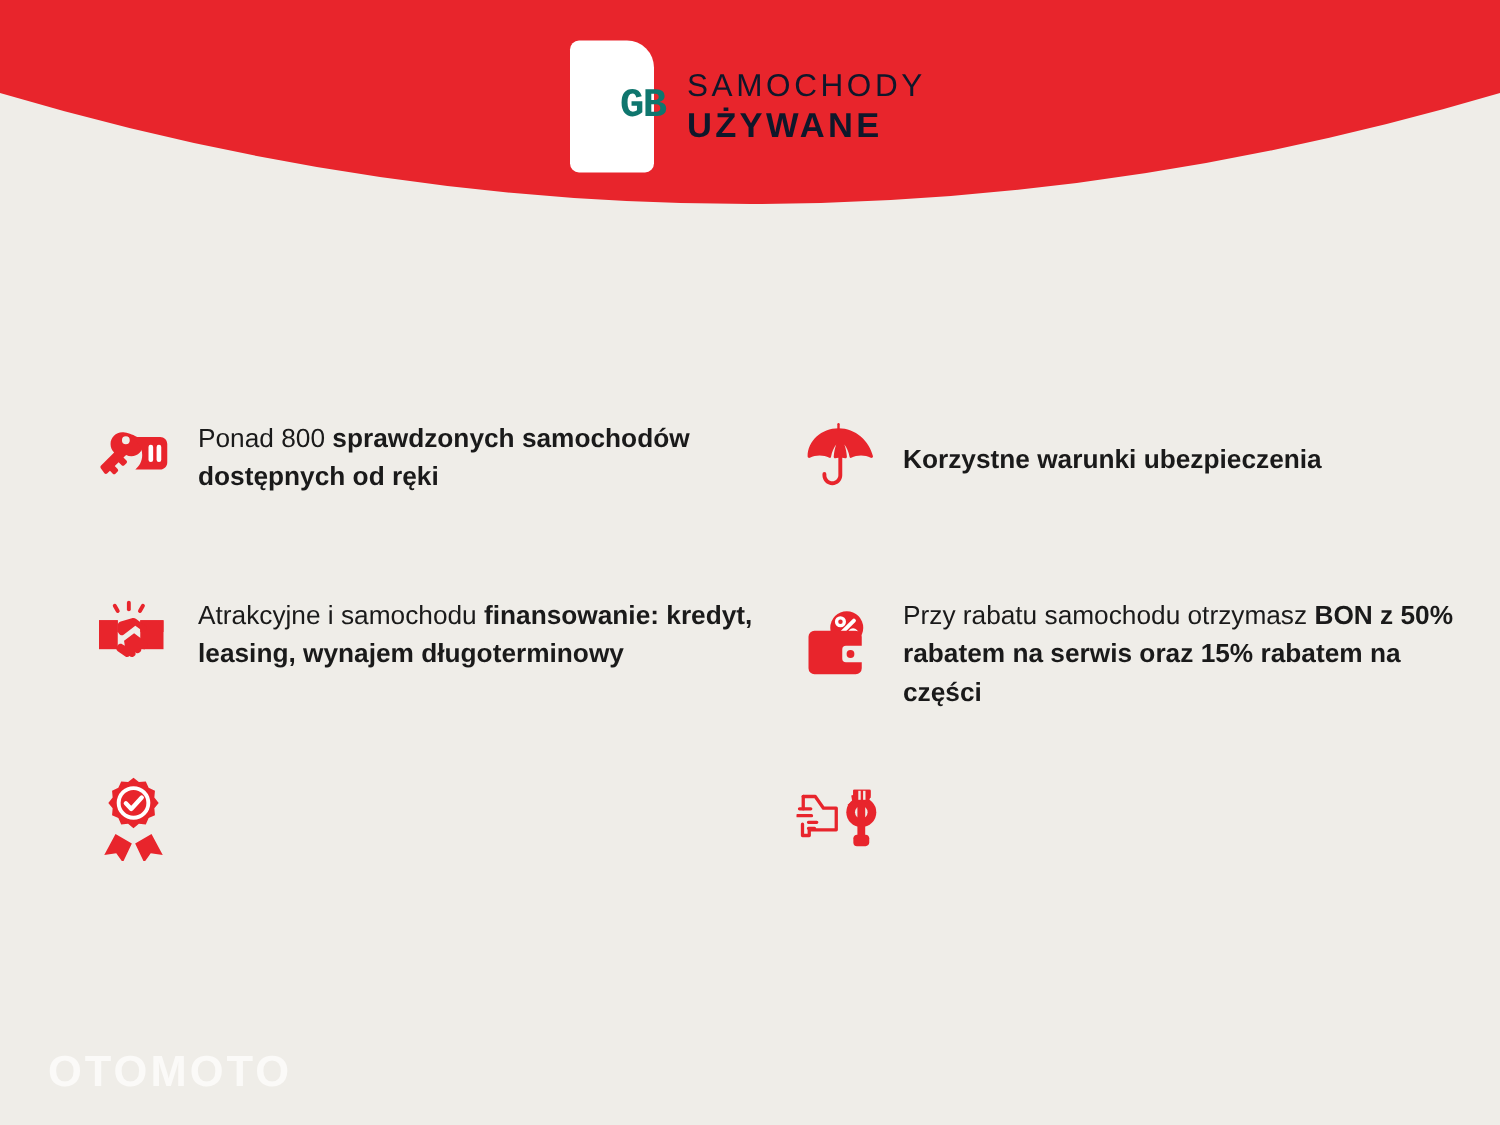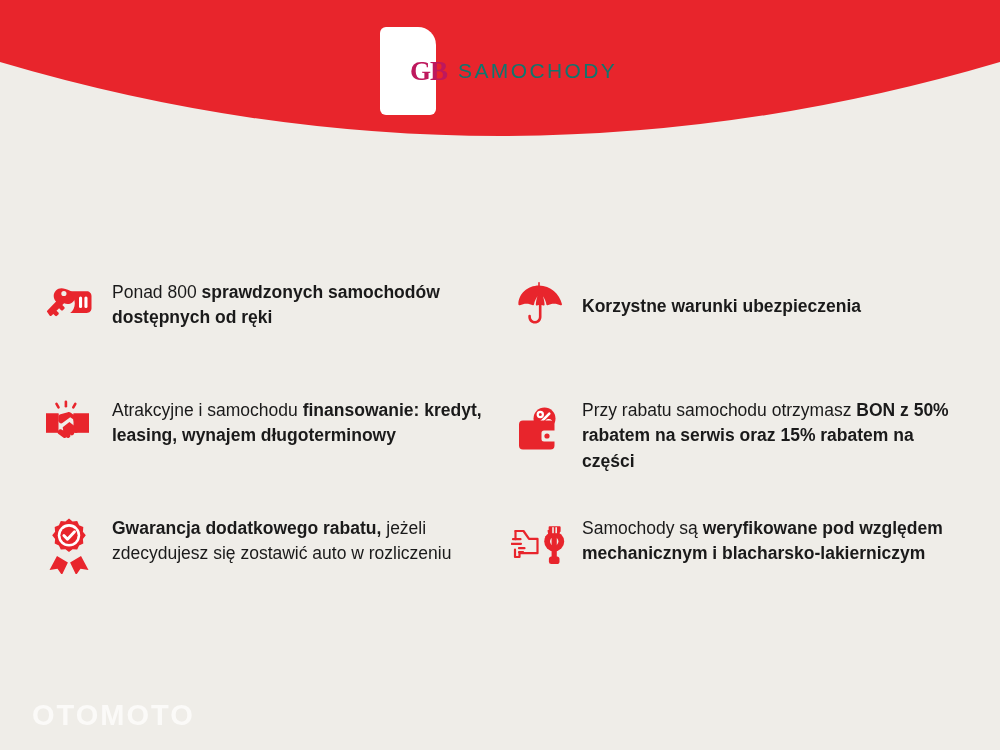--- a/index.html
+++ b/index.html
@@ -41,30 +41,30 @@
     width: 56px;
     height: 88px;
     background: #ffffff;
     border-radius: 6px 18px 6px 6px;
     display: flex;
     align-items: center;
     justify-content: center;
     flex: none;
   }
   #brand-mark .gb {
-    font-family: Liberation Serif, serif;
+    font-family: Liberation Mono, monospace;
     font-weight: 700;
     font-size: 27px;
     letter-spacing: -1px;
-    color: #be185d;
+    color: #0f766e;
     margin-left: 41px;
   }
   #brand-text {
     margin-left: 22px;
-    color: #0f766e;
+    color: #0f172a;
     line-height: 1.05;
   }
   #brand-text .l1 {
     font-size: 21px;
     font-weight: 400;
     letter-spacing: 2.4px;
   }
   #brand-text .l2 {
     font-size: 23px;
     font-weight: 700;
@@ -75,21 +75,21 @@
   
   #features {
     position: absolute;
     top: 278px;
     left: 0;
     width: 1000px;
     display: grid;
     grid-template-columns: 460px 460px;
     column-gap: 10px;
     row-gap: 0px;
-    padding-left: 40px;
+    padding-left: 60px;
     box-sizing: border-box;
   }
   .feature {
     display: flex;
     align-items: flex-start;
     min-height: 118px;
   }
   .feature-icon {
     width: 58px;
     height: 58px;
@@ -139,20 +139,21 @@
     <path d="M0,0 L1000,0 L1000,62 Q500,210 0,62 Z" fill="#E8252C"></path>
   </svg>
 </div>
 
 <div id="brand">
   <div id="brand-mark">
     <span class="gb">GB</span>
   </div>
   <div id="brand-text">
     <div class="l1">SAMOCHODY</div>
+    <div class="l2">UŻYWANE</div>
   </div>
 </div>
 
 <div id="features">
 
   <div class="feature row1">
     <div class="feature-icon">
       <svg width="50" height="46" viewBox="0 0 50 46" xmlns="http://www.w3.org/2000/svg">
         <g fill="#E8252C">
           <path d="M17.5 4.2c-4.3 0-7.8 3.5-7.8 7.8 0 2.2 0.9 4.2 2.4 5.6L3.4 26.4c-0.5 0.5-0.6 1.2-0.2 1.7l2.4 3.4c0.4 0.6 1.3 0.7 1.8 0.2l1.9-1.8 1.9 1.9c0.5 0.5 1.3 0.5 1.8 0l1.4-1.4c0.5-0.5 0.5-1.3 0-1.8l-1.9-1.9 2.6-2.5 2 2c0.5 0.5 1.3 0.5 1.8 0l1.4-1.4c0.5-0.5 0.5-1.3 0-1.8l-2-2 1.8-1.7c1.1 0.5 2.3 0.8 3.5 0.8 4.3 0 7.8-3.5 7.8-7.8S21.8 4.2 17.5 4.2zm2.4 7.9a2.6 2.6 0 1 1 0-5.2 2.6 2.6 0 0 1 0 5.2z"></path>
@@ -228,23 +229,20 @@
         <g fill="#E8252C">
           <path d="M14 40l-7.5 14 8-1.2 4.4 6.2 6-12.6z"></path>
           <path d="M38 40l7.5 14-8-1.2-4.4 6.2-6-12.6z"></path>
           <path d="M26 2.5l3.6 2.9 4.6-0.4 1.9 4.2 4.2 1.9-0.4 4.6 2.9 3.6-2.9 3.6 0.4 4.6-4.2 1.9-1.9 4.2-4.6-0.4-3.6 2.9-3.6-2.9-4.6 0.4-1.9-4.2-4.2-1.9 0.4-4.6L9.2 19.3l2.9-3.6-0.4-4.6 4.2-1.9 1.9-4.2 4.6 0.4z"></path>
         </g>
         <circle cx="26" cy="19.3" r="11.2" fill="#FFFFFF"></circle>
         <circle cx="26" cy="19.3" r="8.6" fill="#E8252C"></circle>
         <path d="M20.9 19.5l3.6 3.8 7-7.6" fill="none" stroke="#FFFFFF" stroke-width="2.9" stroke-linecap="round" stroke-linejoin="round"></path>
       </svg>
     </div>
-    <div class="feature-text">
-      <b>Gwarancja dodatkowego rabatu,</b><span> jeżeli zdecydujesz się zostawić auto w rozliczeniu</span>
-    </div>
   </div>
 
   <div class="feature row3 r-car">
     <div class="feature-icon">
       <svg width="56" height="50" viewBox="0 0 56 50" xmlns="http://www.w3.org/2000/svg">
         <g fill="none" stroke="#E8252C" stroke-width="2.2" stroke-linecap="round" stroke-linejoin="round">
           <path d="M4 31.5v7.5h4.5v-3.8h18V20.8H18L12.5 13H4.5"></path>
           <path d="M2 21.2h7.5M0.5 25.8h9.5"></path>
           <path d="M8 30.2h5.5M8 34.2h4"></path>
           <path d="M4.5 13v8.2"></path>
@@ -261,20 +259,17 @@
           <rect x="44.6" y="10.2" width="3.2" height="7.5" rx="1"></rect>
           <path d="M37.8 8.5h11.6v5.5H37.8z"></path>
           <path d="M37.8 9.5c0-0.6 0.5-1 1-1h9.6c0.6 0 1 0.4 1 1v2.5c0 3.4-2.8 6.2-6.2 6.2h-0.2a5.6 5.6 0 0 1-5.2-5.6V9.5z"></path>
           <rect x="40.6" y="16" width="5.2" height="25" rx="2.4"></rect>
           <path d="M40.3 38.5h5.8c1.4 0 2.4 1.1 2.4 2.4v2.8c0 1.3-1.1 2.4-2.4 2.4h-5.8a2.4 2.4 0 0 1-2.4-2.4v-2.8c0-1.3 1.1-2.4 2.4-2.4z"></path>
         </g>
         <rect x="41.2" y="9.2" width="1.6" height="6" fill="#EFEDE8"></rect>
         <rect x="44.4" y="9.2" width="1.6" height="6" fill="#EFEDE8"></rect>
       </svg>
     </div>
-    <div class="feature-text">
-      <span>Samochody są </span><b>weryfikowane pod względem mechanicznym i blacharsko-lakierniczym</b>
-    </div>
   </div>
 
 </div>
 
 <div id="otomoto">OTOMOTO</div>
 
 </body></html>

